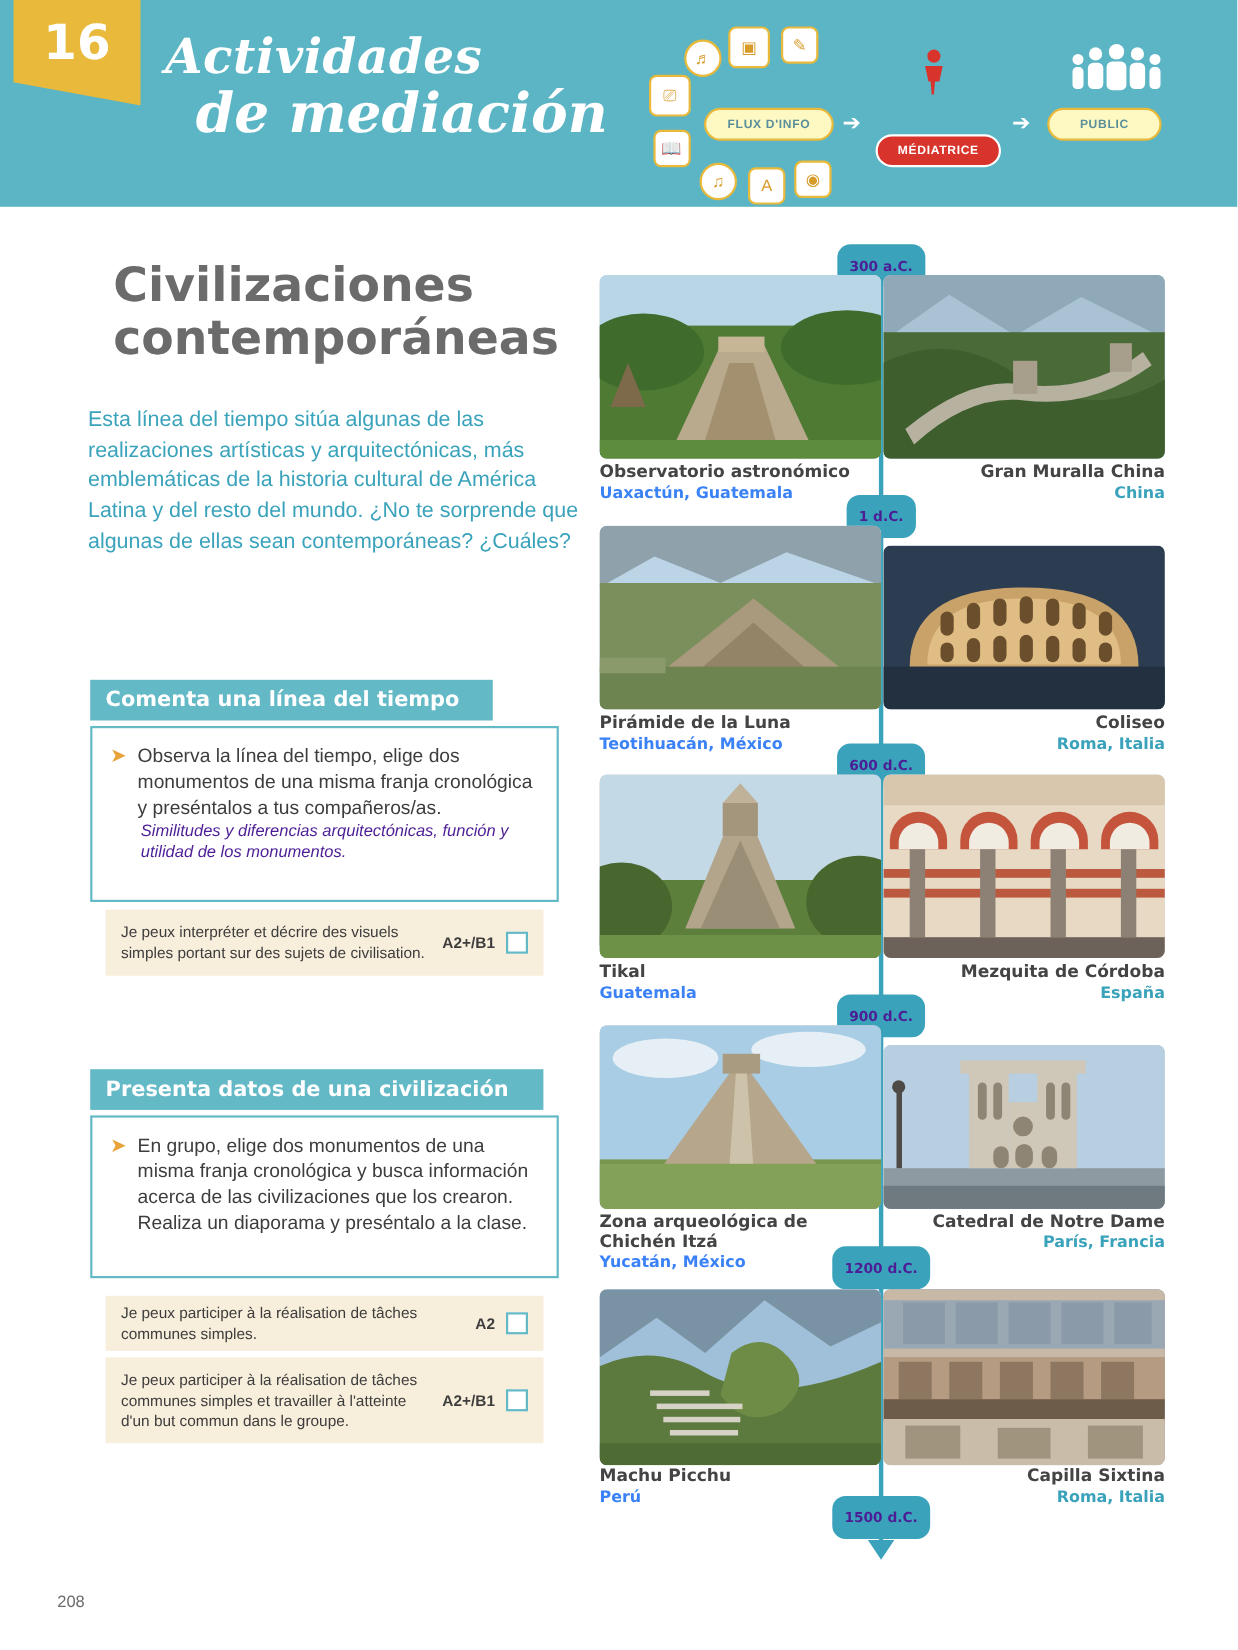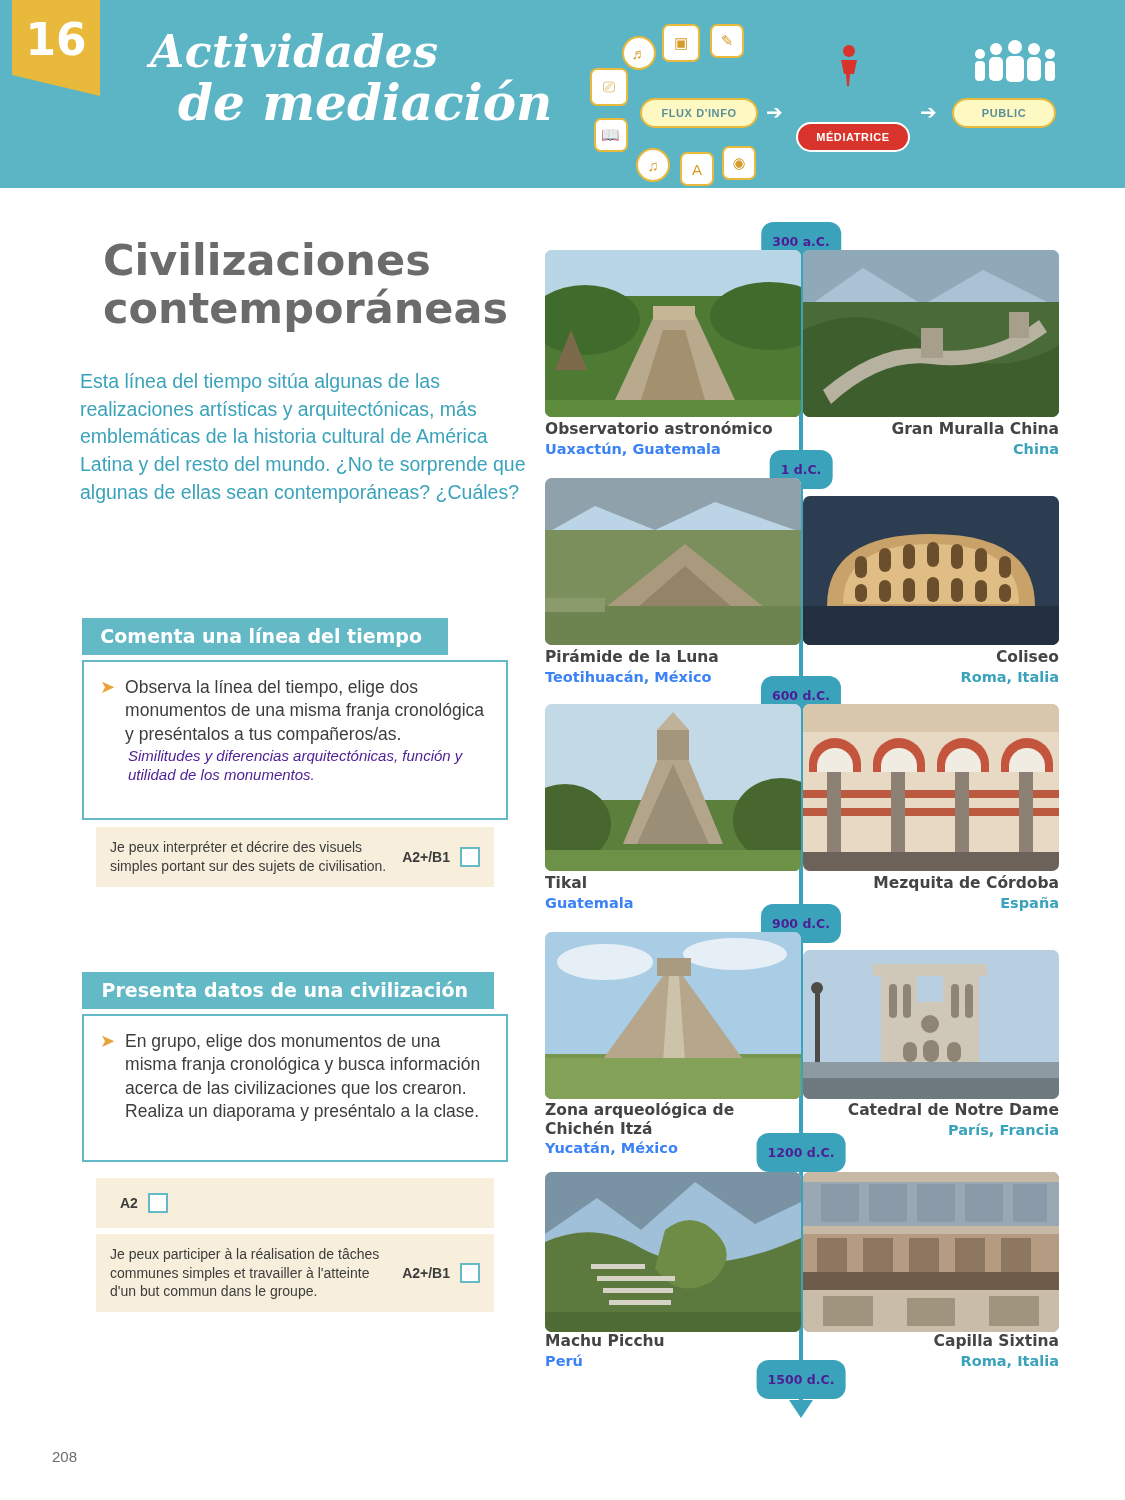--- a/index.html
+++ b/index.html
@@ -10,21 +10,21 @@
     position: relative;
     overflow: hidden;
   }
 
   
   .header {
     position: absolute; top: 0; left: 0; width: 1125px; height: 188px;
     background: #5cb5c4;
   }
   .chapter-tab {
-    position: absolute; top: 0; left: 12px; width: 88px; height: 96px;
+    position: absolute; top: 0; left: 12px; width: 116px; height: 96px;
     background: #e8b93a;
     clip-path: polygon(0 0, 100% 0, 100% 100%, 0 78%);
     display: flex; align-items: flex-start; justify-content: center;
   }
   .chapter-num {
     font-size: 44px; font-weight: bold; color: #ffffff;
     font-family: "DejaVu Sans", sans-serif;
     margin-top: 14px;
   }
   .header-title {
@@ -71,23 +71,22 @@
     margin-left: 23px;
   }
   .intro {
     position: absolute; left: 80px; top: 368px; width: 450px;
     font-size: 19.5px; color: #3aa3bb; line-height: 1.42;
   }
 
   .section-title {
     position: absolute; background: #63b9c6; color: #ffffff;
     font-size: 19px; font-weight: bold;
-    padding: 7px 26px 8px 14px;
+    padding: 7px 14px 8px 14px;
     font-family: "DejaVu Sans", sans-serif;
-    text-align: right;
   }
   .task-box {
     position: absolute; border: 2px solid #63b9c6;
     background: #ffffff; padding: 14px 16px 14px 16px;
   }
   .task-row { display: flex; gap: 10px; }
   .task-arrow { color: #e8a33a; font-size: 18px; line-height: 1.25; flex: 0 0 auto; }
   .task-text { font-size: 17.5px; color: #3d3d3d; line-height: 1.33; }
   .task-note {
     font-size: 15px; color: #4c1d95; font-style: italic;
@@ -216,20 +215,21 @@
 </div>
 
 <div class="section-title" style="left:82px; top:972px; width:412px;">Presenta datos de una civilización</div>
 <div class="task-box" style="left:82px; top:1014px; width:426px; height:148px;">
   <div class="task-row">
     <span class="task-arrow">➤</span>
     <span class="task-text">En grupo, elige dos monumentos de una misma franja cronológica y busca información acerca de las civilizaciones que los crearon. Realiza un diaporama y preséntalo a la clase.</span>
   </div>
 </div>
 <div class="cando" style="left:96px; top:1178px; width:398px; height:50px;">
+  <span class="cando-text">Je peux participer à la réalisation de tâches communes simples.</span>
   <span class="cando-level">A2</span>
   <span class="cando-box"></span>
 </div>
 <div class="cando" style="left:96px; top:1234px; width:398px; height:78px;">
   <span class="cando-text">Je peux participer à la réalisation de tâches communes simples et travailler à l'atteinte d'un but commun dans le groupe.</span>
   <span class="cando-level">A2+/B1</span>
   <span class="cando-box"></span>
 </div>
 
 <div class="timeline-line"></div>

